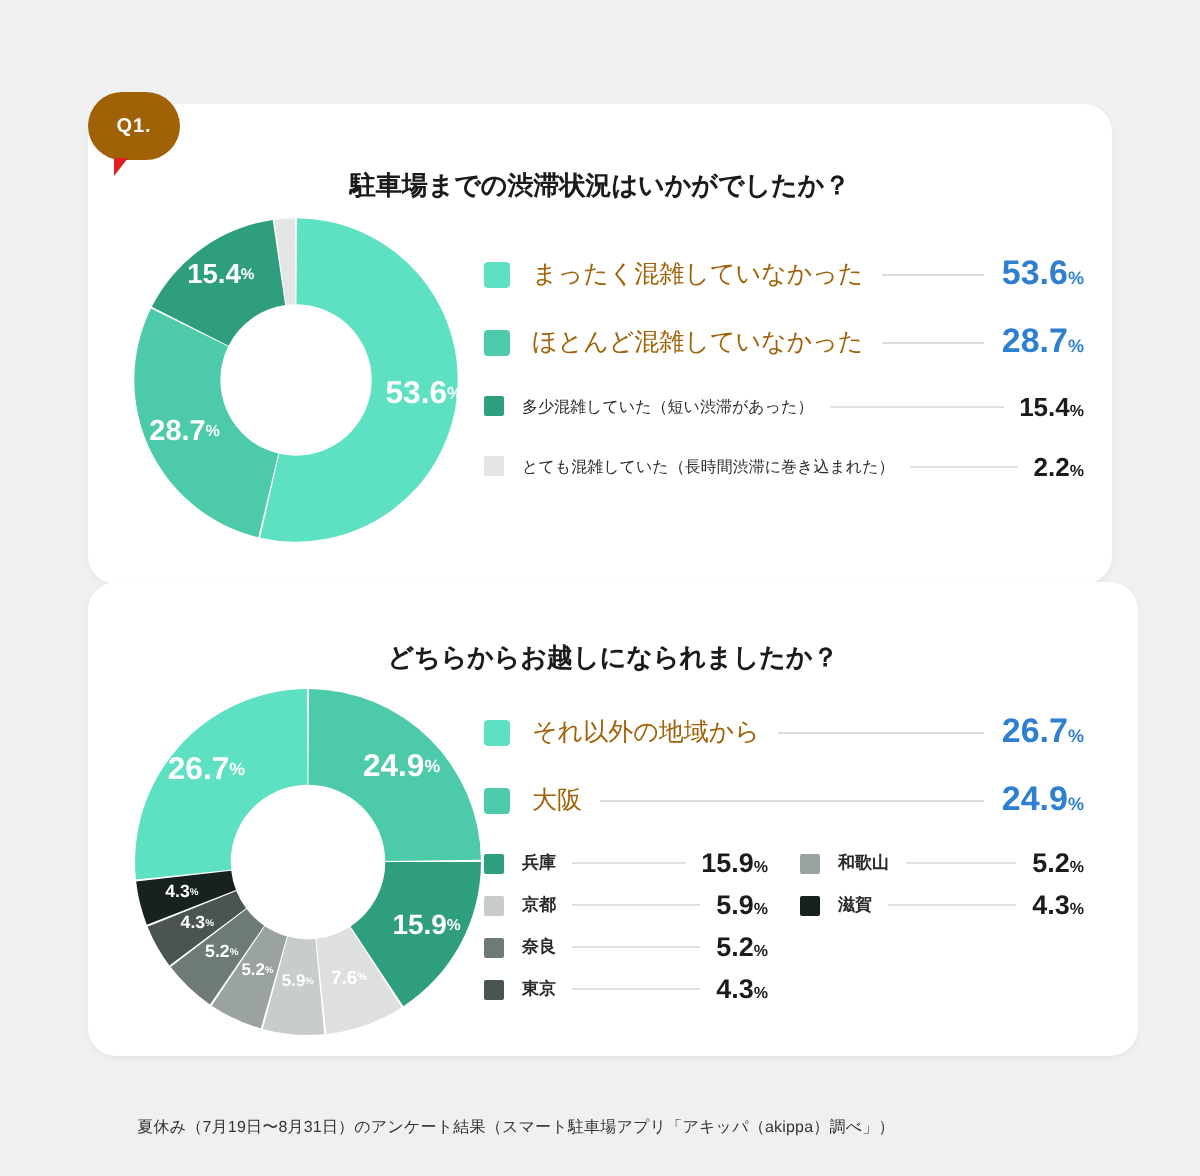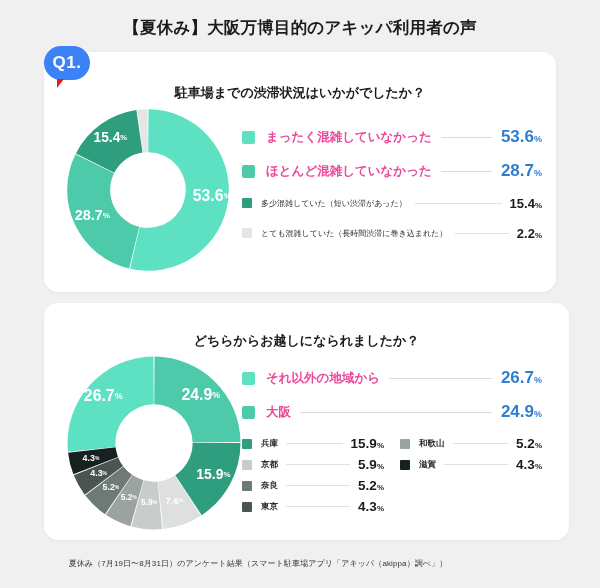--- a/index.html
+++ b/index.html
@@ -18,28 +18,28 @@
     letter-spacing: 0.2px;
   }
 
   .card {
     position: absolute;
     background: #ffffff;
     border-radius: 14px;
     box-shadow: 0 1px 3px rgba(0,0,0,0.05);
   }
   #card-q1 { left: 44px; top: 52px; width: 512px; height: 240px; }
-  #card-q2 { left: 44px; top: 303px; width: 525px; height: 237px; }
+  #card-q2 { left: 44px; top: 291px; width: 525px; height: 237px; }
 
   .q-badge {
     position: absolute;
     width: 46px; height: 34px;
-    background: #3b82f6;
+    background: #a16207;
     border-radius: 17px;
-    color: #fff; font-size: 17px; font-weight: bold;
+    color: #fff; font-size: 10px; font-weight: bold;
     display: flex; align-items: center; justify-content: center;
     letter-spacing: 0.5px;
     z-index: 5;
   }
   .q-badge::after {
     content: ""; position: absolute;
     bottom: -8px; left: 13px;
     border-left: 7px solid #e01f1f;
     border-bottom: 9px solid transparent;
     border-right: 4px solid transparent;
@@ -69,21 +69,21 @@
   #legend-q2 { left: 198px; top: 58px; width: 300px; }
 
   .legend-row-main {
     display: flex; align-items: center;
     height: 34px;
   }
   .legend-row-main .sw {
     width: 13px; height: 13px; border-radius: 2px; flex: 0 0 13px;
   }
   .legend-row-main .lbl {
-    font-size: 12.5px; font-weight: bold; color: #ec4899;
+    font-size: 12.5px; font-weight: normal; color: #a16207;
     margin-left: 11px; white-space: nowrap;
   }
   .legend-row-main .dash {
     flex: 1 1 auto; height: 1px; background: #d8dcdc;
     margin: 0 9px; min-width: 14px;
   }
   .legend-row-main .val {
     font-size: 17px; font-weight: bold; color: #2f7fd0;
     white-space: nowrap;
   }
@@ -120,21 +120,20 @@
     position: absolute; left: 0; top: 558px; width: 516px;
     text-align: center; font-size: 8px; color: #333;
     letter-spacing: 0.1px;
   }
 </style>
 </head>
 <body>
 
 <div class="page">
 
-  <div class="page-title">【夏休み】大阪万博目的のアキッパ利用者の声</div>
 
   <div class="q-badge" id="badge-q1">Q1.</div>
 
   <div class="card" id="card-q1">
     <div class="q-title" id="q1-title">駐車場までの渋滞状況はいかがでしたか？</div>
 
     <div class="donut-wrap" id="donut-q1">
         <svg viewBox="0 0 100 100">
           <path d="M50.28710487636189 3.0008769146703216 A47 47 0 1 1 39.58469835850114 95.83144653746587 L45.12475242312819 71.45301752817551 A22 22 0 1 0 50.13438951659493 28.000410470696746 Z" fill="#5ee0c3"></path>
           <text x="87.2532376519179" y="54.29491378839279" class="donut-label" font-size="9.2"><tspan>53.6</tspan><tspan font-size="5.15">%</tspan></text>

